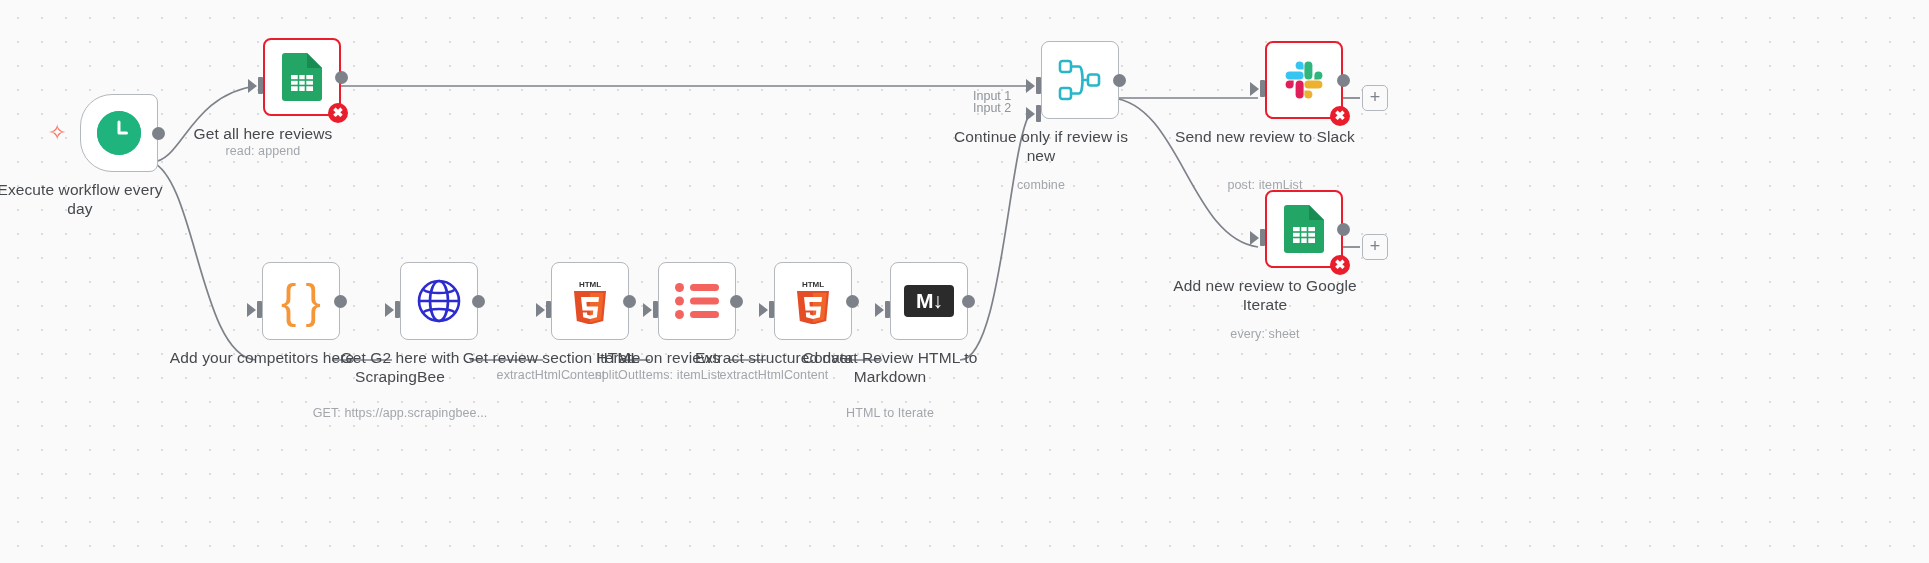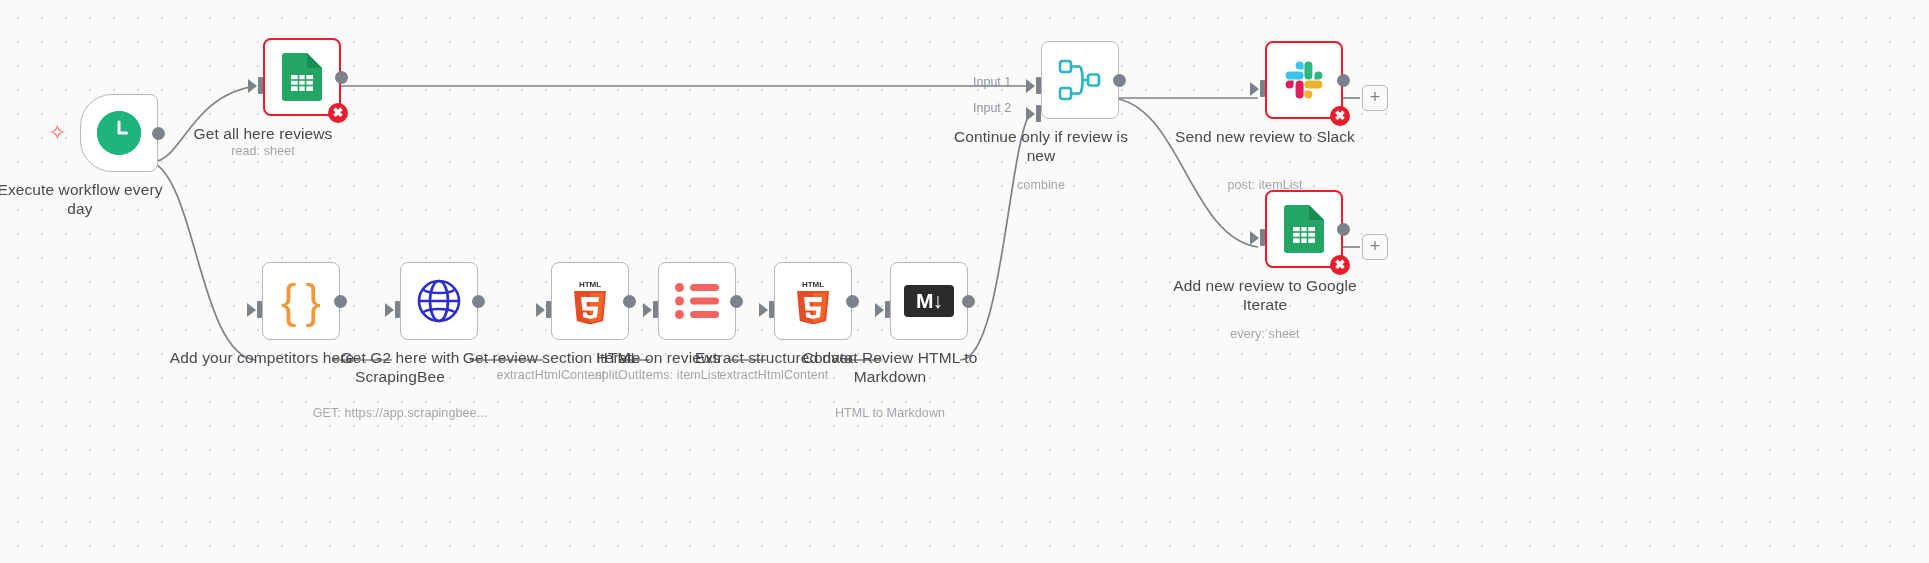--- a/index.html
+++ b/index.html
@@ -230,21 +230,21 @@
             <line x1="9" y1="32.5" x2="31" y2="32.5"></line>
             <line x1="16.5" y1="22" x2="16.5" y2="38"></line>
             <line x1="23.5" y1="22" x2="23.5" y2="38"></line>
           </g>
         </svg>
       </div>
       <div class="err-badge">✖</div>
     </div>
     <div class="out-dot" style="left:72px; top:33px;"></div>
     <div class="node-label">Get all here reviews</div>
-    <div class="node-sub sub1">read: sheet</div>
+    <div class="node-sub sub1">read: append</div>
   </div>
 
   <div class="node" style="left:262px; top:262px;">
     <div class="in-arrow" style="left:-15px; top:41px;"></div>
     <div class="in-bar" style="left:-5px; top:39px;"></div>
     <div class="node-box">
       <div class="braces">{ }</div>
     </div>
     <div class="out-dot" style="left:72px; top:33px;"></div>
     <div class="node-label">Add your competitors here</div>
@@ -330,25 +330,25 @@
   </div>
 
   <div class="node" style="left:890px; top:262px;">
     <div class="in-arrow" style="left:-15px; top:41px;"></div>
     <div class="in-bar" style="left:-5px; top:39px;"></div>
     <div class="node-box">
       <div class="md-box">M↓</div>
     </div>
     <div class="out-dot" style="left:72px; top:33px;"></div>
     <div class="node-label">Convert Review HTML to Markdown</div>
-    <div class="node-sub sub-far">HTML to Markdown</div>
+    <div class="node-sub sub-far">HTML to Iterate</div>
   </div>
 
   <div class="node" style="left:1041px; top:41px;">
-    <div class="port-label" style="left:-68px; top:34px;text-align:center;">Input 1</div>
+    <div class="port-label" style="left:-68px; top:48px;text-align:center;">Input 1</div>
     <div class="in-arrow" style="left:-15px; top:38px;"></div>
     <div class="in-bar" style="left:-5px; top:36px;"></div>
 
     <div class="port-label" style="left:-68px; top:60px;">Input 2</div>
     <div class="in-arrow" style="left:-15px; top:66px;"></div>
     <div class="in-bar" style="left:-5px; top:64px;"></div>
 
     <div class="node-box">
       <div class="mergeic">
         <svg width="46" height="44" viewBox="0 0 46 44" xmlns="http://www.w3.org/2000/svg">

